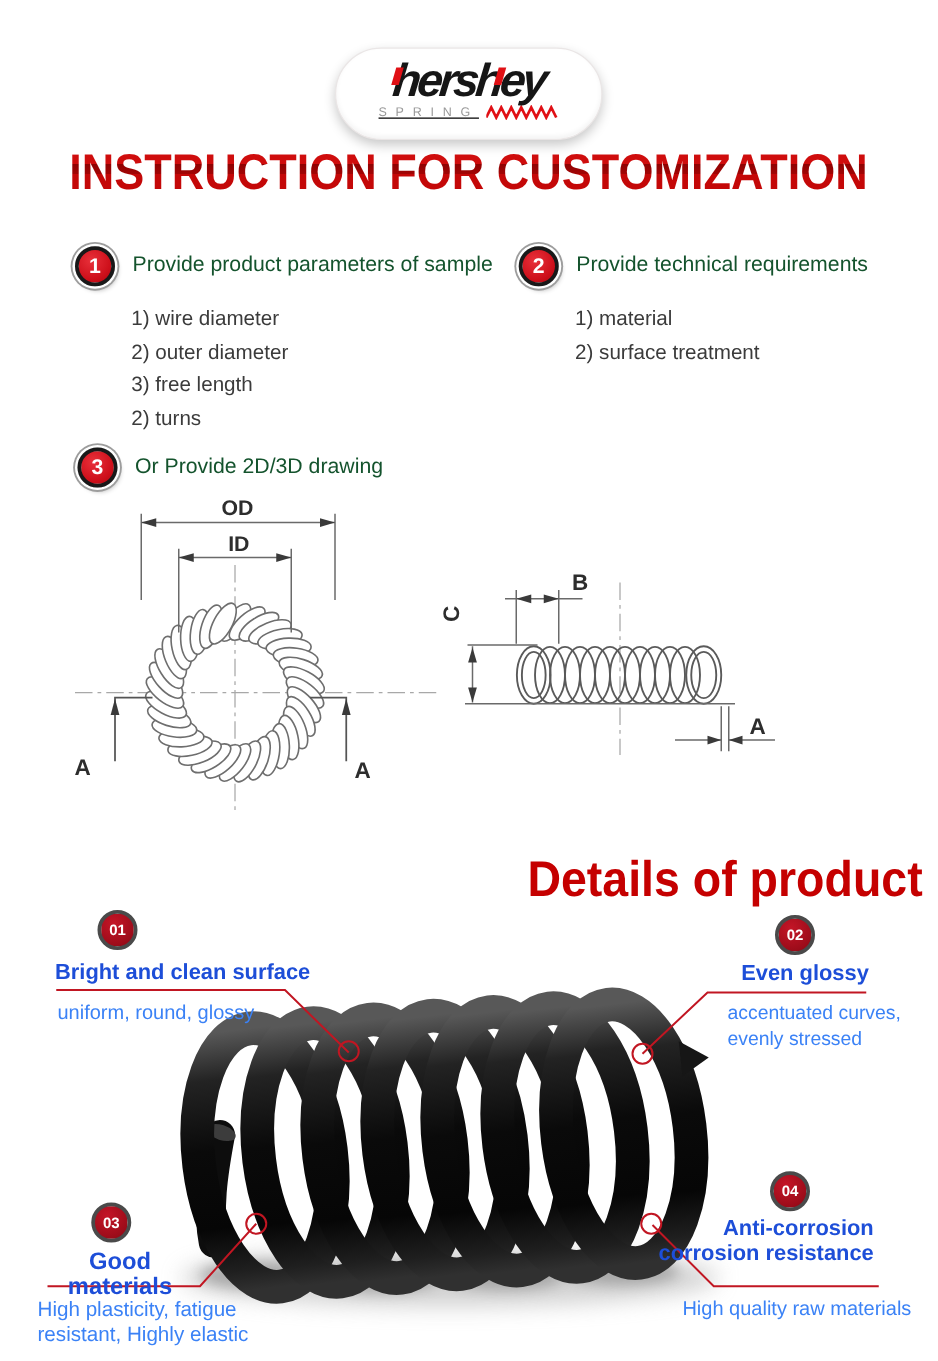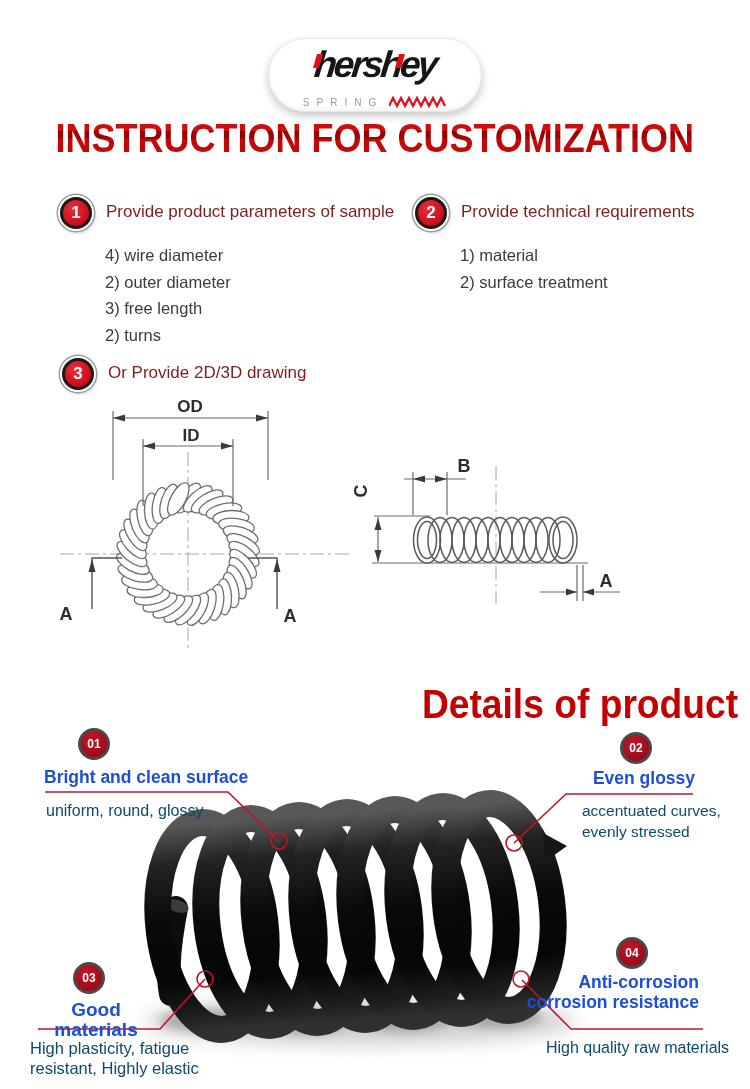--- a/index.html
+++ b/index.html
@@ -9,56 +9,56 @@
   
   .logo-pill{position:absolute;left:268px;top:38px;width:212px;height:72px;
     background:#fff;border:1px solid #eae6e6;border-radius:38px;
     box-shadow:0 4px 9px rgba(0,0,0,.22), inset 0 -2px 4px rgba(0,0,0,.05);
     text-align:center;}
   .brand{margin-top:7px;font-style:italic;font-weight:700;font-size:37px;line-height:38px;
     letter-spacing:-3px;color:#161616;transform:skewX(-6deg);}
   .brand-row{position:relative;}
   .tick{position:absolute;width:6px;height:14px;background:#e01015;transform:skewX(-16deg);}
   .tick1{left:46px;top:8px;} .tick2{left:128px;top:8px;}
-  .sub-row{display:flex;align-items:center;justify-content:center;margin-top:12px;}
+  .sub-row{display:flex;align-items:center;justify-content:center;margin-top:0px;text-decoration:underline;}
   .brand-sub{font-size:10px;letter-spacing:7px;color:#9a9a9a;font-weight:400;}
 
   
   .main-title{position:absolute;left:0;right:0;top:116px;text-align:center;
     font-weight:800;font-size:40px;letter-spacing:0;color:#c40808;white-space:nowrap;}
   .main-title span{display:inline-block;transform:scaleX(.9);}
   @supports ((-webkit-background-clip:text)){
     .main-title span{
       background:linear-gradient(180deg,#cf0d0d 0%,#cf0d0d 33%,#8e0202 33%,#a30505 52%,#c40808 52%,#c40808 100%);
       -webkit-background-clip:text;background-clip:text;color:transparent;-webkit-text-fill-color:transparent;}
   }
 
   
   .step{position:absolute;}
   .step-head{display:flex;align-items:flex-start;}
   .step-badge{flex:0 0 auto;width:26px;height:26px;border-radius:50%;
     background:radial-gradient(circle at 38% 32%, #e8303a, #cd0f1a 65%, #a90710);
     border:3px solid #191919;
     box-shadow:0 0 0 2px #ffffff, 0 0 0 3.5px #9d9d9d, 2px 3px 4px rgba(0,0,0,.30);
     color:#fff;font-weight:700;font-size:17px;display:flex;align-items:center;justify-content:center;}
-  .step-heading{margin:5px 0 0 14px;font-size:17px;color:#7f1d1d;}
+  .step-heading{margin:5px 0 0 14px;font-size:17px;color:#14532d;}
   .step-list{margin:13px 0 0 45px;font-size:16.5px;color:#3b3b3b;line-height:26.5px;}
 
   
   .details-heading{position:absolute;left:0;right:0;top:682px;text-align:right;
     font-weight:700;font-size:40px;color:#c50000;}
   .details-heading span{display:inline-block;transform:scaleX(.93);}
 
   
   .co-badge{position:absolute;width:26px;height:26px;border-radius:50%;
     background:radial-gradient(circle at 38% 30%, #c41527, #9d0c1a 70%, #820813);
     border:3px solid #4a4a4a;color:#fff;font-weight:700;font-size:12px;
     display:flex;align-items:center;justify-content:center;}
   .co-title{position:absolute;font-weight:700;font-size:17.5px;color:#1d4ed8;line-height:19.5px;}
-  .co-desc{position:absolute;font-size:16px;color:#0c4a6e;line-height:21px;}
+  .co-desc{position:absolute;font-size:16px;color:#3b82f6;line-height:21px;}
   svg{display:block;}
 </style>
 </head>
 <body>
 
 <div class="page">
 
   <div class="logo-pill">
     <div class="brand-row">
       <div class="brand">hershey</div>
@@ -76,21 +76,21 @@
   <div class="main-title">
     <span>INSTRUCTION FOR CUSTOMIZATION</span>
   </div>
 
   <div class="step" style="left:60px;top:197px;">
     <div class="step-head">
       <div class="step-badge">1</div>
       <div class="step-heading">Provide product parameters of sample</div>
     </div>
     <div class="step-list">
-      <div>4) wire diameter</div>
+      <div>1) wire diameter</div>
       <div>2) outer diameter</div>
       <div>3) free length</div>
       <div>2) turns</div>
     </div>
   </div>
 
   <div class="step" style="left:415px;top:197px;">
     <div class="step-head">
       <div class="step-badge">2</div>
       <div class="step-heading">Provide technical requirements</div>

